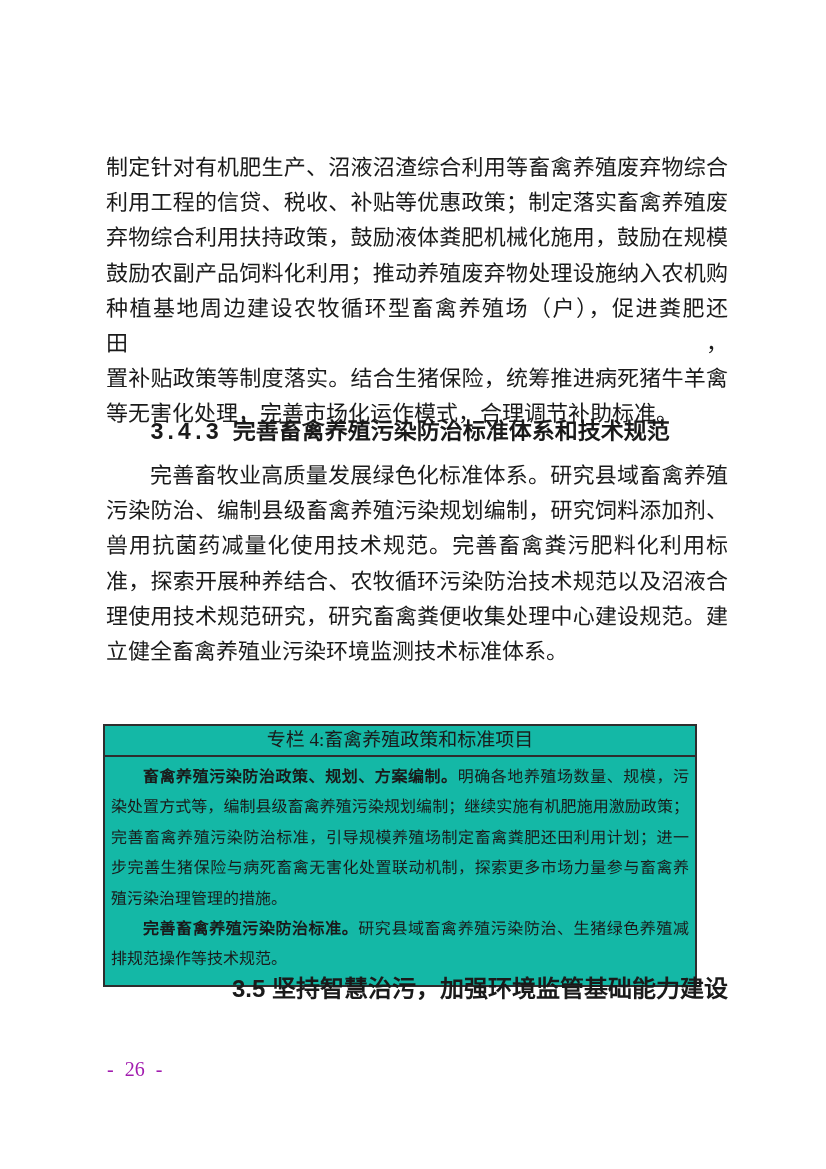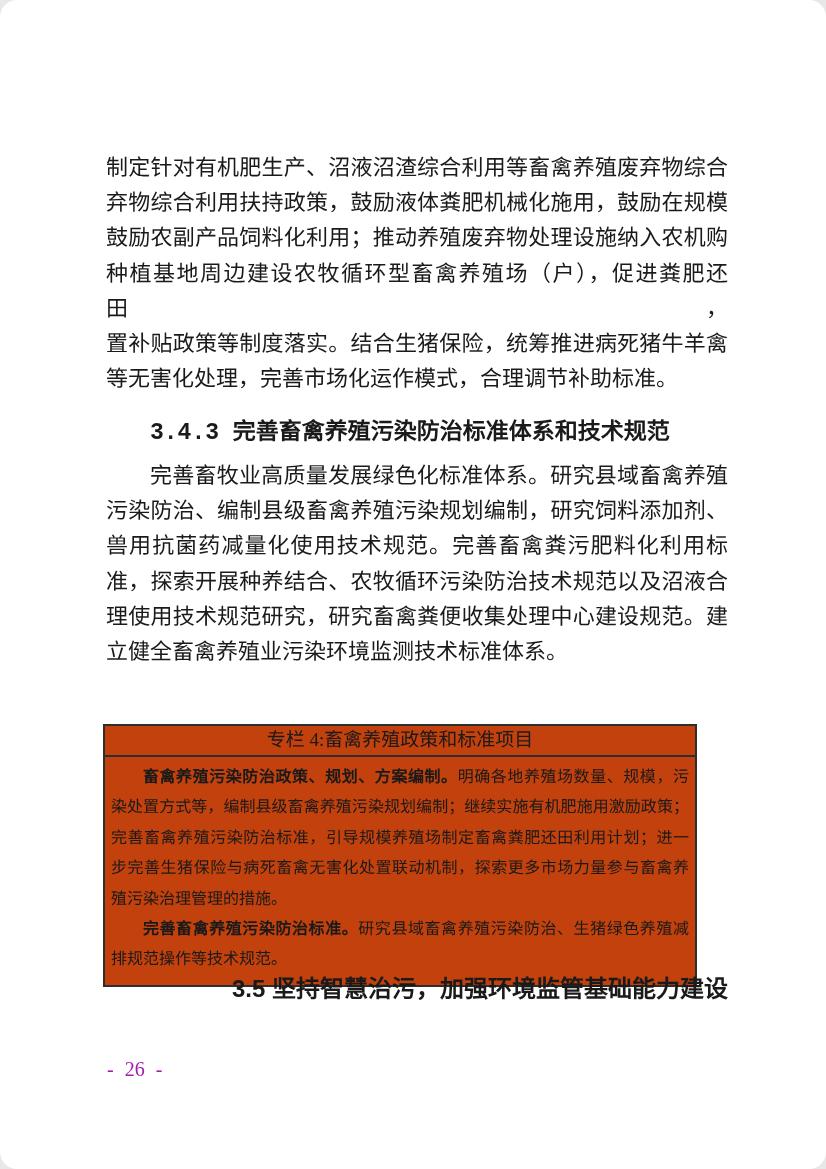--- a/index.html
+++ b/index.html
@@ -4,42 +4,41 @@
 <style>
   html,body{margin:0;padding:0;background:#e8e8e8;}
   .page{
     position:relative;
     width:826px;height:1169px;
     margin:0 auto;
     background:#ffffff;
     font-family:"Liberation Serif","DejaVu Serif",serif;
     color:#1a1a1a;
     overflow:hidden;
-    border-radius:17px;
   }
   .abs{position:absolute;left:106px;width:622px;}
   
   .tl{text-align:justify;text-align-last:justify;}
   .tl.last{text-align-last:left;}
   .tl.ind{padding-left:2em;}
   .para{font-size:22px;line-height:35.2px;}
   #p1{top:150px;}
   #h343{
     top:417px;
     font-size:23px;line-height:32px;
     font-weight:bold;
     font-family:Liberation Mono, monospace;
     text-indent:44px;
   }
   #p2{top:458px;}
   .panel{
     position:absolute;left:103px;top:724px;width:594px;
     border:2px solid #2e2e2e;
     box-sizing:border-box;
-    background:#c2410c;
+    background:#14b8a6;
   }
   .panel-header{
     border-bottom:2px solid #2e2e2e;
     text-align:center;
     font-size:19px;line-height:26px;
     padding:1px 4px 2px;
   }
   .panel-body{
     padding:5px 6px 10px;
     font-size:16px;line-height:30.4px;
@@ -63,20 +62,21 @@
     color:#a21caf;
   }
 </style>
 </head>
 <body>
 
 <div class="page">
 
   <div id="p1" class="abs para">
       <div class="tl">制定针对有机肥生产、沼液沼渣综合利用等畜禽养殖废弃物综合</div>
+      <div class="tl">利用工程的信贷、税收、补贴等优惠政策；制定落实畜禽养殖废</div>
       <div class="tl">弃物综合利用扶持政策，鼓励液体粪肥机械化施用，鼓励在规模</div>
       <div class="tl">鼓励农副产品饲料化利用；推动养殖废弃物处理设施纳入农机购</div>
       <div class="tl">种植基地周边建设农牧循环型畜禽养殖场（户），促进粪肥还田，</div>
       <div class="tl">置补贴政策等制度落实。结合生猪保险，统筹推进病死猪牛羊禽</div>
       <div class="tl last">等无害化处理，完善市场化运作模式，合理调节补助标准。</div>
     </div>
 
   <div id="h343" class="abs">3.4.3 完善畜禽养殖污染防治标准体系和技术规范</div>
 
   <div id="p2" class="abs para">

